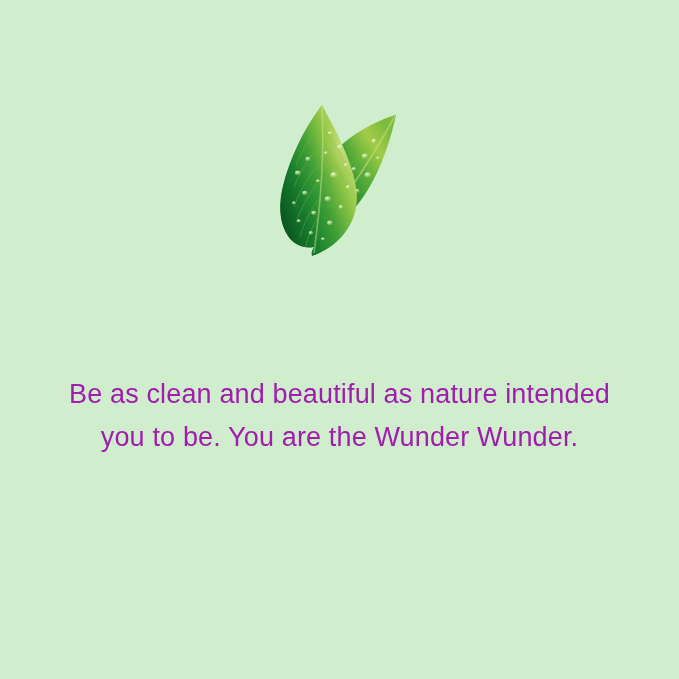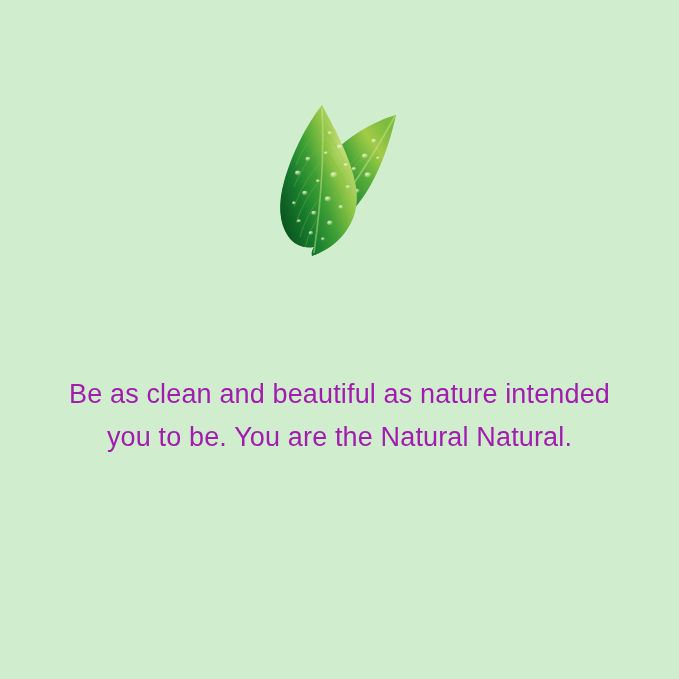--- a/index.html
+++ b/index.html
@@ -202,16 +202,16 @@
             <ellipse cx="33" cy="130" rx="2.4" ry="2.0" fill="url(#gDrop)"></ellipse>
             <ellipse cx="45" cy="136" rx="2.0" ry="1.7" fill="url(#gDrop)"></ellipse>
           </g>
         </g>
       </g>
     </svg>
   </div>
 
   <div class="quote">
     <span class="quote-line">Be as clean and beautiful as nature intended</span>
-    <span class="quote-line">you to be. You are the Natural Natural.</span>
+    <span class="quote-line">you to be. You are the Wunder Wunder.</span>
   </div>
 
 </div>
 
 </body></html>

